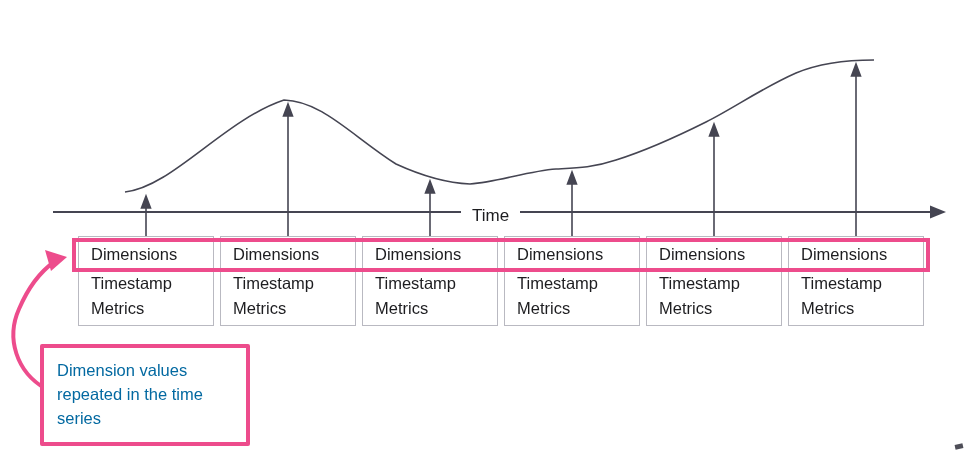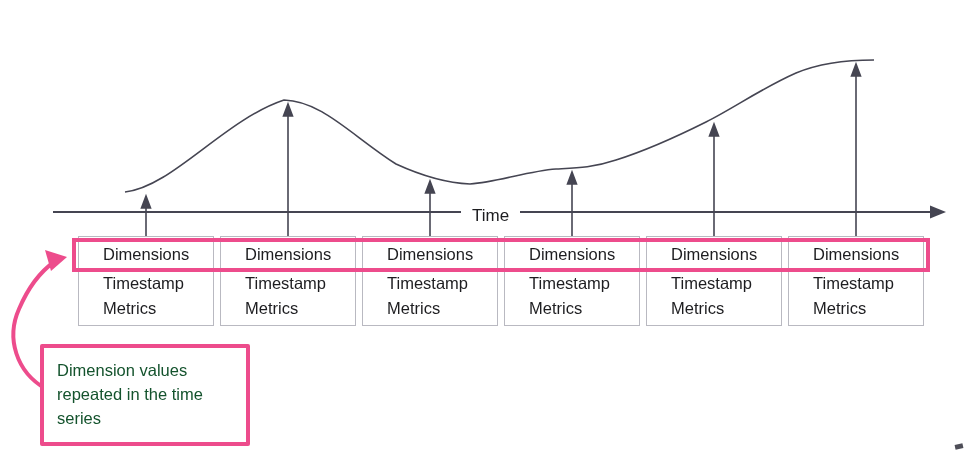--- a/index.html
+++ b/index.html
@@ -28,21 +28,21 @@
     color: #1d1d20;
   }
   .record-box {
     position: absolute;
     top: 236px;
     width: 136px;
     height: 90px;
     box-sizing: border-box;
     background: #ffffff;
     border: 1px solid #b9b9c1;
-    padding: 5px 4px 0 24px;
+    padding: 5px 4px 0 12px;
     font-size: 16.5px;
     line-height: 25px;
     white-space: nowrap;
   }
   .record-box .field-dimensions { margin-bottom: 4px; }
   .pink-band {
     position: absolute;
     left: 72px;
     top: 238px;
     width: 858px;
@@ -57,21 +57,21 @@
     top: 344px;
     width: 210px;
     min-height: 92px;
     box-sizing: border-box;
     border: 4px solid #ed4c8c;
     border-radius: 2px;
     background: #ffffff;
     padding: 10px 10px 12px 13px;
     font-size: 16.5px;
     line-height: 24px;
-    color: #14532d;
+    color: #0369a1;
   }
   .corner-artifact {
     position: absolute;
     left: 955px;
     top: 444px;
     width: 8px;
     height: 5px;
     background: #4e4e58;
     transform: rotate(-12deg);
   }

